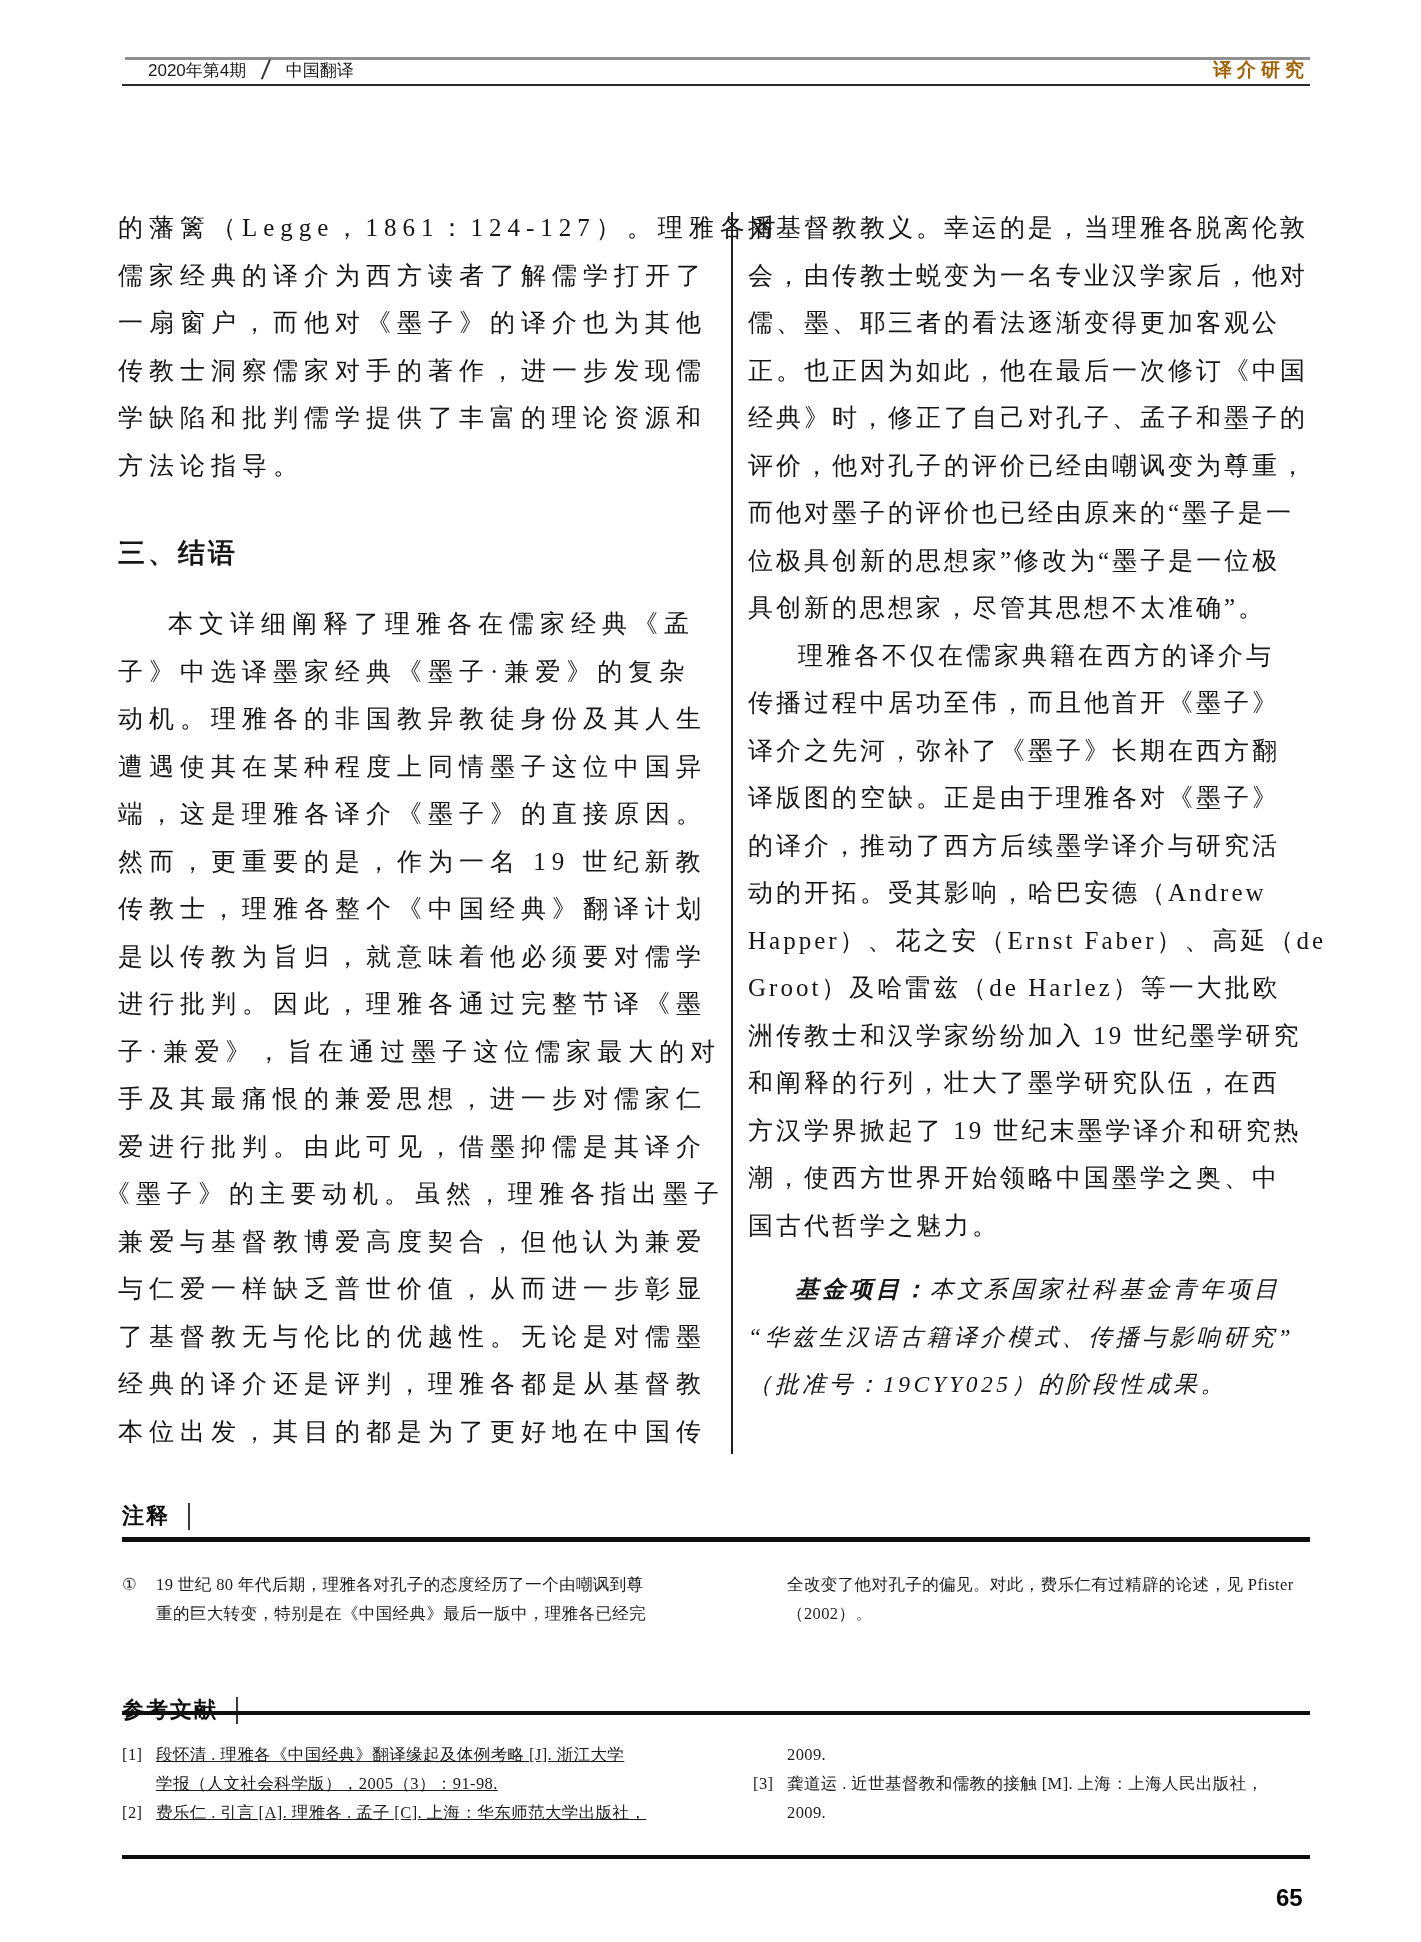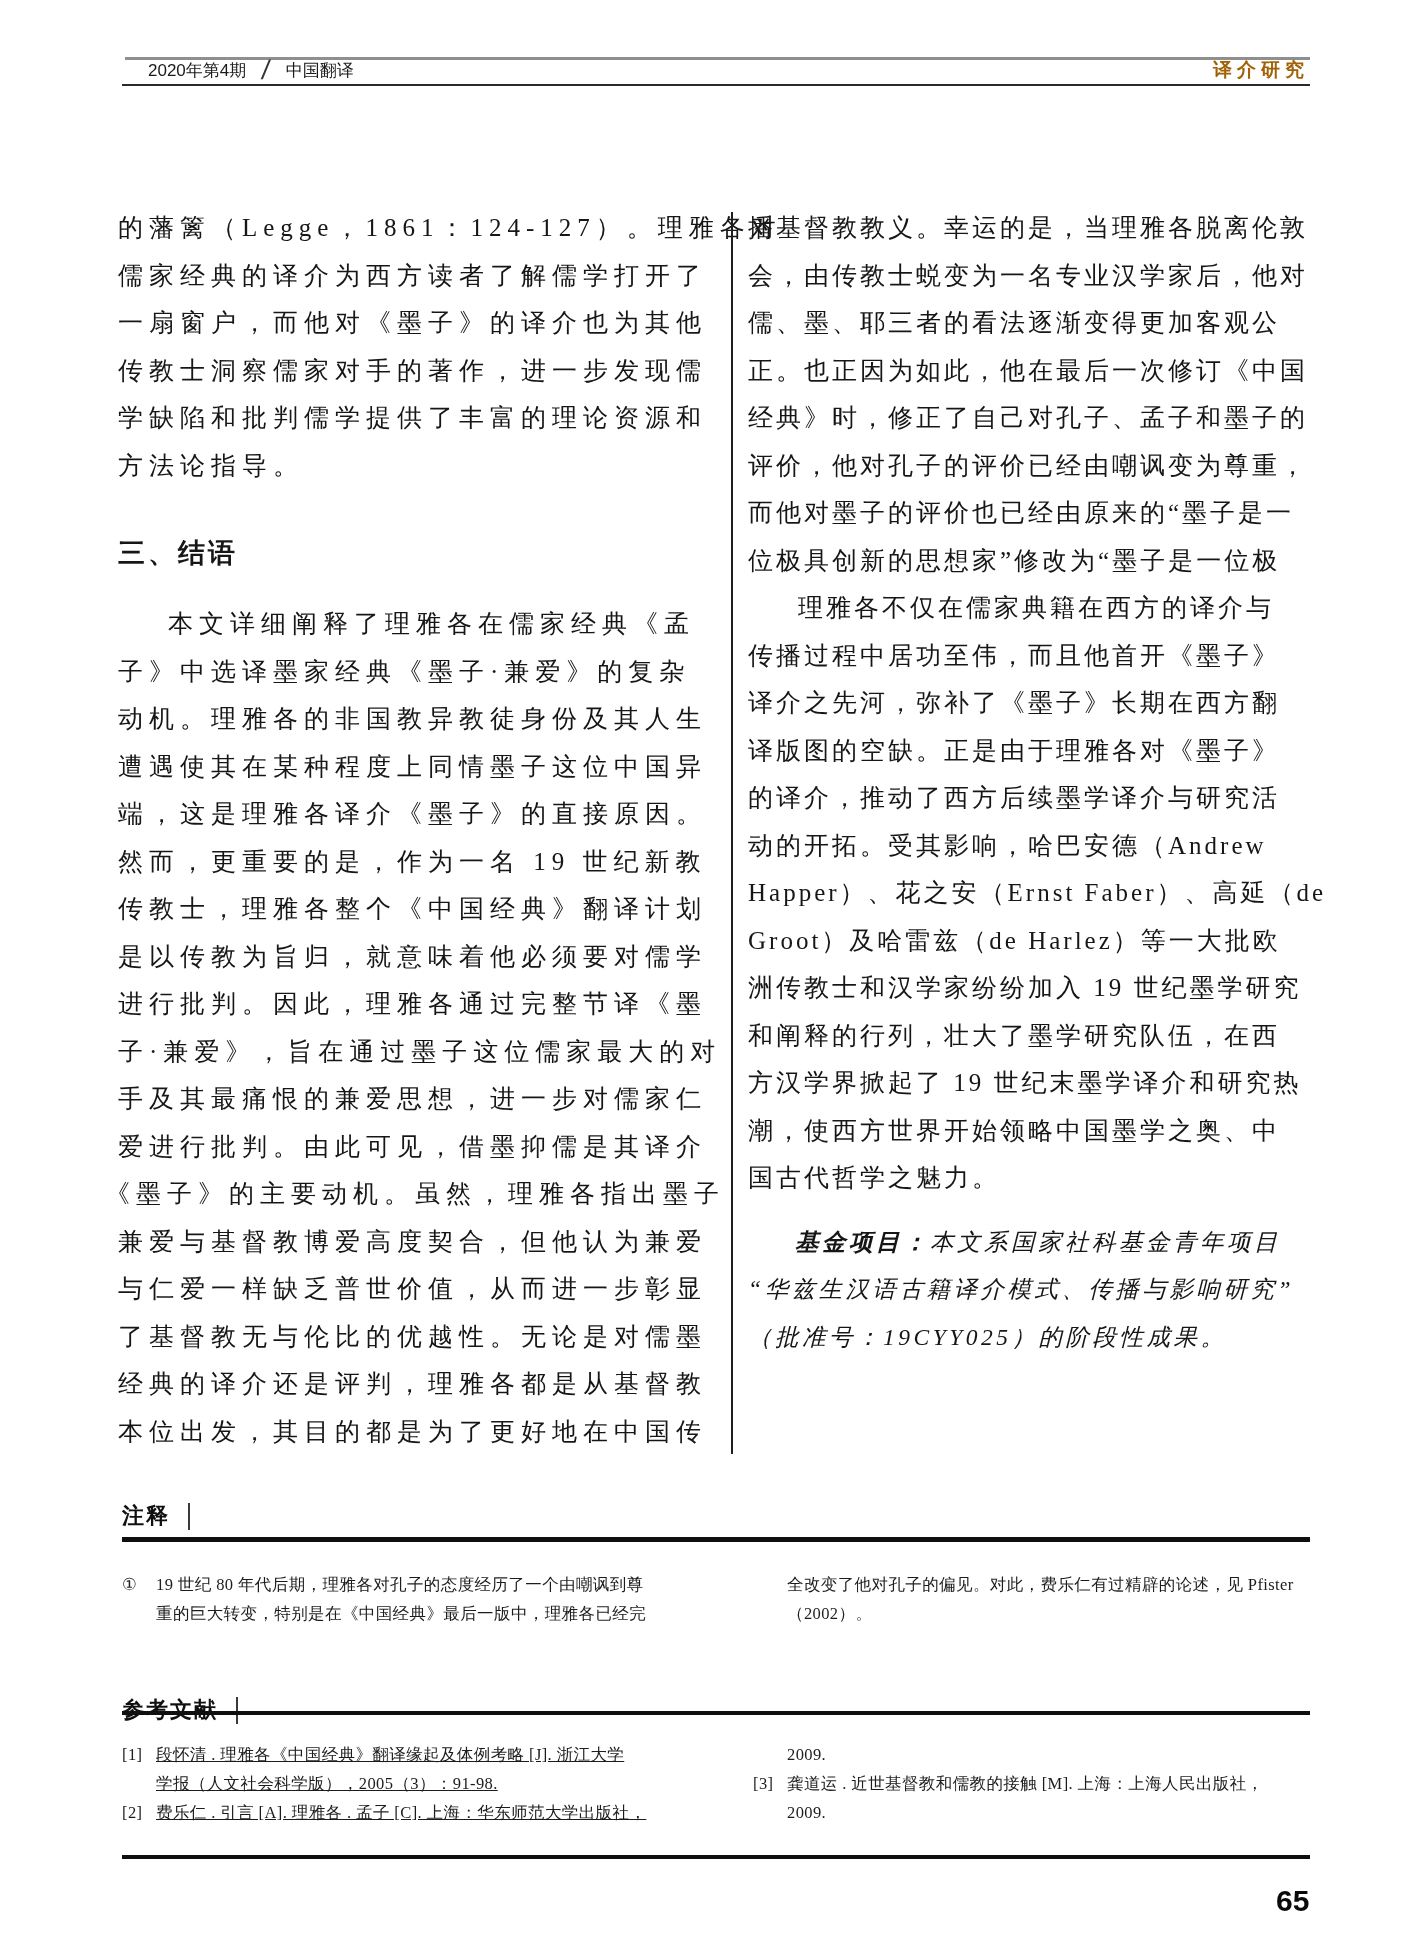--- a/index.html
+++ b/index.html
@@ -65,21 +65,21 @@
   #refs-left   { left:122px; top:1740px; width:510px;text-decoration:underline; }
   #refs-right  { left:753px; top:1740px; width:562px; }
   .small-col .marker { display:inline-block; width:34px; }
   .small-col .cont { padding-left:34px; }
 
   
   #bottom-rule { position:absolute; left:122px; right:111px; top:1855px; height:4px; background:#0f0f0f; }
   .page-num {
     position:absolute; left:1276px; top:1884px;
     font-family:"Liberation Sans", sans-serif; font-weight:bold;
-    font-size:30px; color:#0a0a0a;
+    font-size:24px; color:#0a0a0a;
   }
 </style>
 </head>
 <body>
 
 <div>
 
   <div class="rule-gray"></div>
   <div class="header-row">
     <div class="header-left">
@@ -121,20 +121,21 @@
   <div class="col-divider"></div>
   <div class="col-right">
       <div class="line">播基督教教义。幸运的是，当理雅各脱离伦敦</div>
       <div class="line">会，由传教士蜕变为一名专业汉学家后，他对</div>
       <div class="line">儒、墨、耶三者的看法逐渐变得更加客观公</div>
       <div class="line">正。也正因为如此，他在最后一次修订《中国</div>
       <div class="line">经典》时，修正了自己对孔子、孟子和墨子的</div>
       <div class="line">评价，他对孔子的评价已经由嘲讽变为尊重，</div>
       <div class="line">而他对墨子的评价也已经由原来的“墨子是一</div>
       <div class="line">位极具创新的思想家”修改为“墨子是一位极</div>
+      <div class="line">具创新的思想家，尽管其思想不太准确”。</div>
       <div class="line ind">理雅各不仅在儒家典籍在西方的译介与</div>
       <div class="line">传播过程中居功至伟，而且他首开《墨子》</div>
       <div class="line">译介之先河，弥补了《墨子》长期在西方翻</div>
       <div class="line">译版图的空缺。正是由于理雅各对《墨子》</div>
       <div class="line">的译介，推动了西方后续墨学译介与研究活</div>
       <div class="line">动的开拓。受其影响，哈巴安德（Andrew</div>
       <div class="line">Happer）、花之安（Ernst Faber）、高延（de</div>
       <div class="line">Groot）及哈雷兹（de Harlez）等一大批欧</div>
       <div class="line">洲传教士和汉学家纷纷加入 19 世纪墨学研究</div>
       <div class="line">和阐释的行列，壮大了墨学研究队伍，在西</div>

